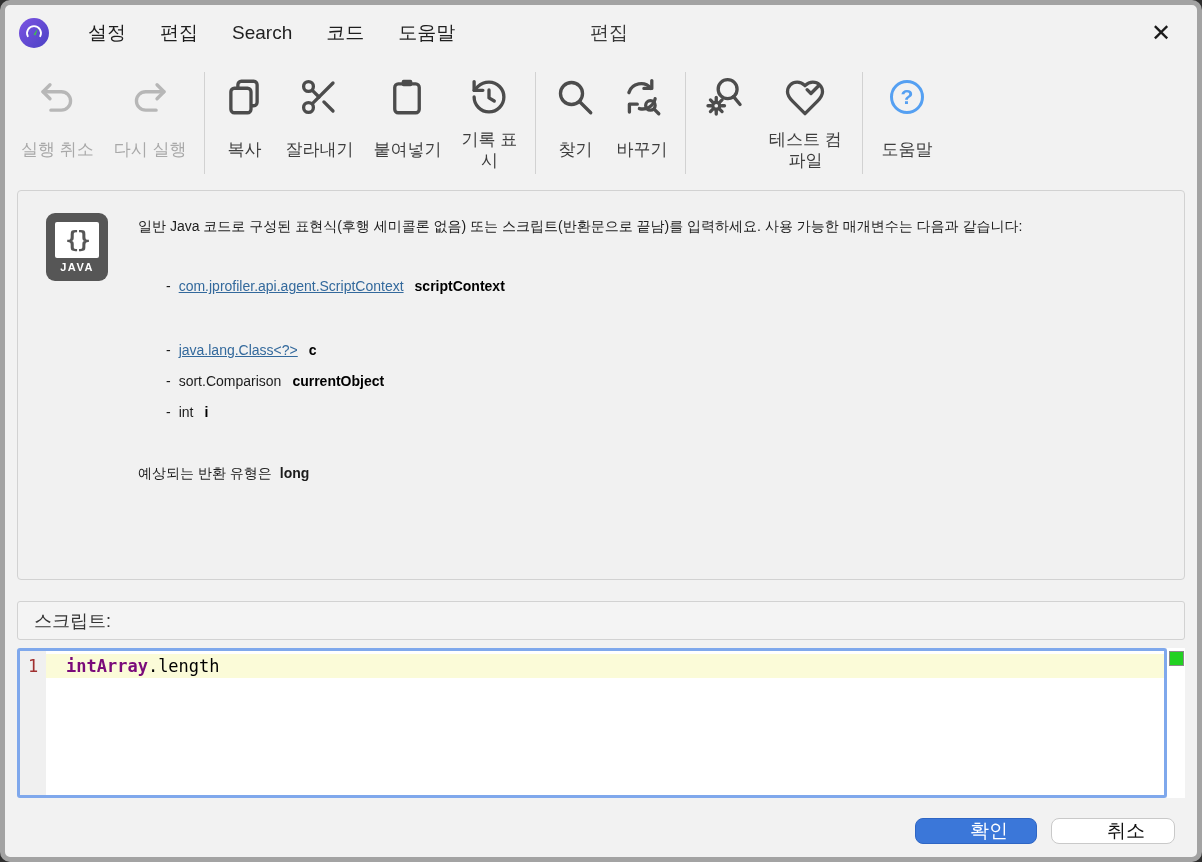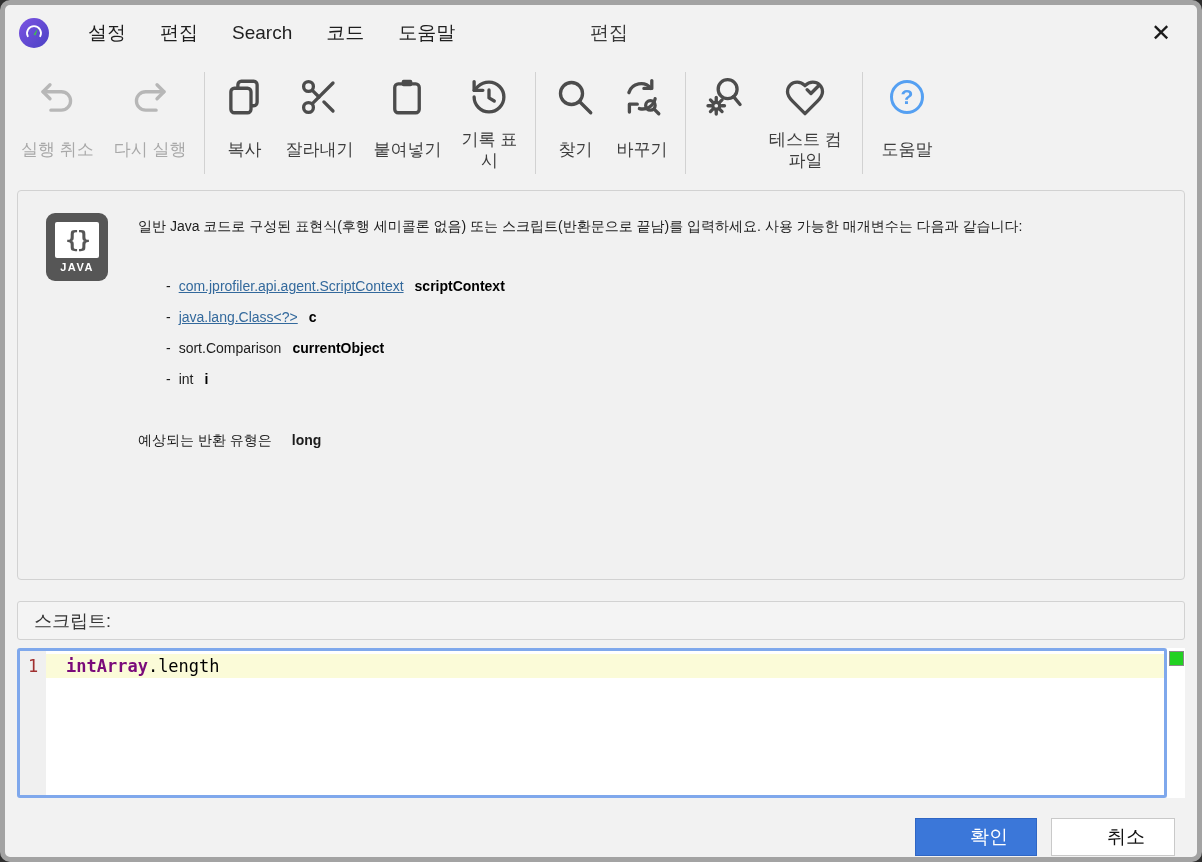--- a/index.html
+++ b/index.html
@@ -113,27 +113,27 @@
   }
   .info-body{
     margin-left:30px;flex:1;
     font-size:14px;color:#1c1c1c;
   }
   .intro-text{
     line-height:30px;max-width:1010px;
   }
   .param-list{margin-top:30px;margin-left:28px;}
   .param-row{line-height:31px;white-space:nowrap;}
-  .param-row.gap{}
+  .param-row.gap{margin-top:33px;}
   .dash{margin-right:8px;}
   .ptype{color:#1c1c1c;text-decoration:none;}
   .ptype.link{color:var(--link-blue);text-decoration:underline;cursor:pointer;}
   .pname{font-weight:bold;color:#000;margin-left:11px;}
   .return-line{margin-top:30px;line-height:30px;}
-  .return-type{font-weight:bold;margin-left:20px;}
+  .return-type{font-weight:bold;margin-left:8px;}
   
   .script-label-panel{
     margin:21px 12px 0 12px;height:39px;flex:0 0 39px;
     background:#f4f4f4;border:1px solid #d2d2d2;border-radius:3px;
     display:flex;align-items:center;padding-left:16px;
     font-size:18px;color:#333;
   }
   
   .editor-row{
     margin:8px 12px 0 12px;height:150px;flex:0 0 150px;
@@ -166,21 +166,21 @@
   .status-square{
     width:13px;height:13px;background:var(--status-green);
     outline:1px solid #8a8a8a;
   }
   
   .footer{
     flex:1;display:flex;justify-content:flex-end;align-items:flex-start;
     padding:20px 22px 0 0;gap:14px;
   }
   .btn{
-    height:38px;border-radius:0;font-size:19px;
+    height:26px;border-radius:8px;font-size:19px;
     display:flex;align-items:center;justify-content:center;
     cursor:default;
     padding-left:26px;
   }
   .btn-ok{
     width:122px;background:var(--accent-blue);color:#fff;border:1px solid #2f66c4;
   }
   .btn-cancel{
     width:124px;background:#fff;color:#111;border:1px solid #c9c9c9;
   }

